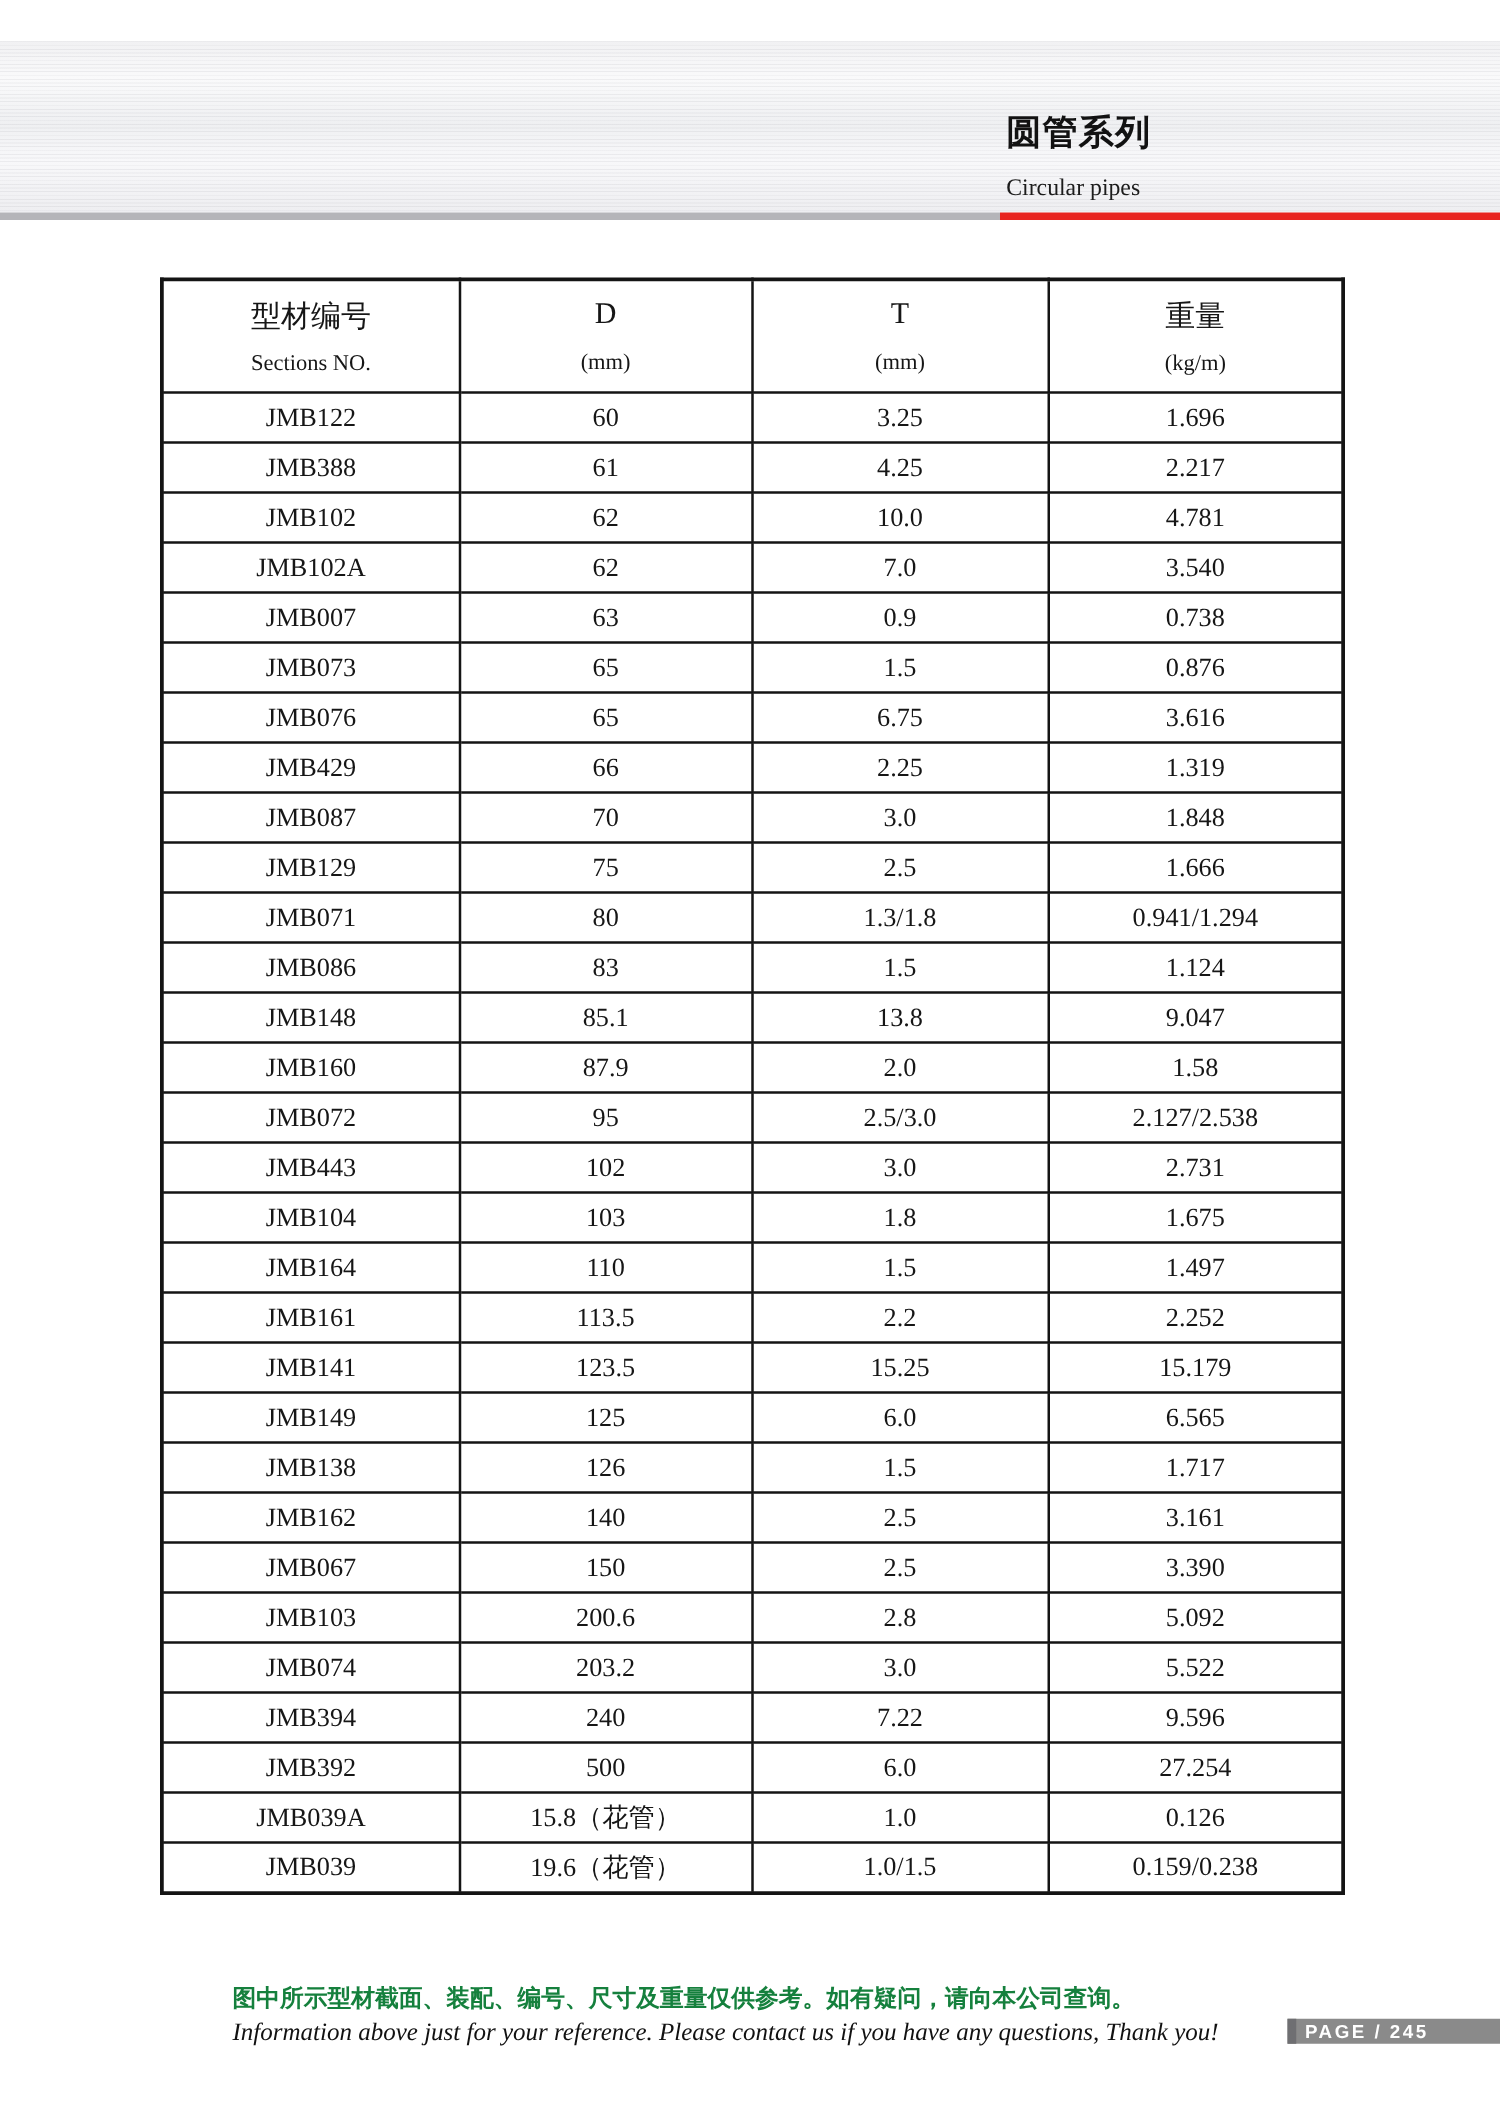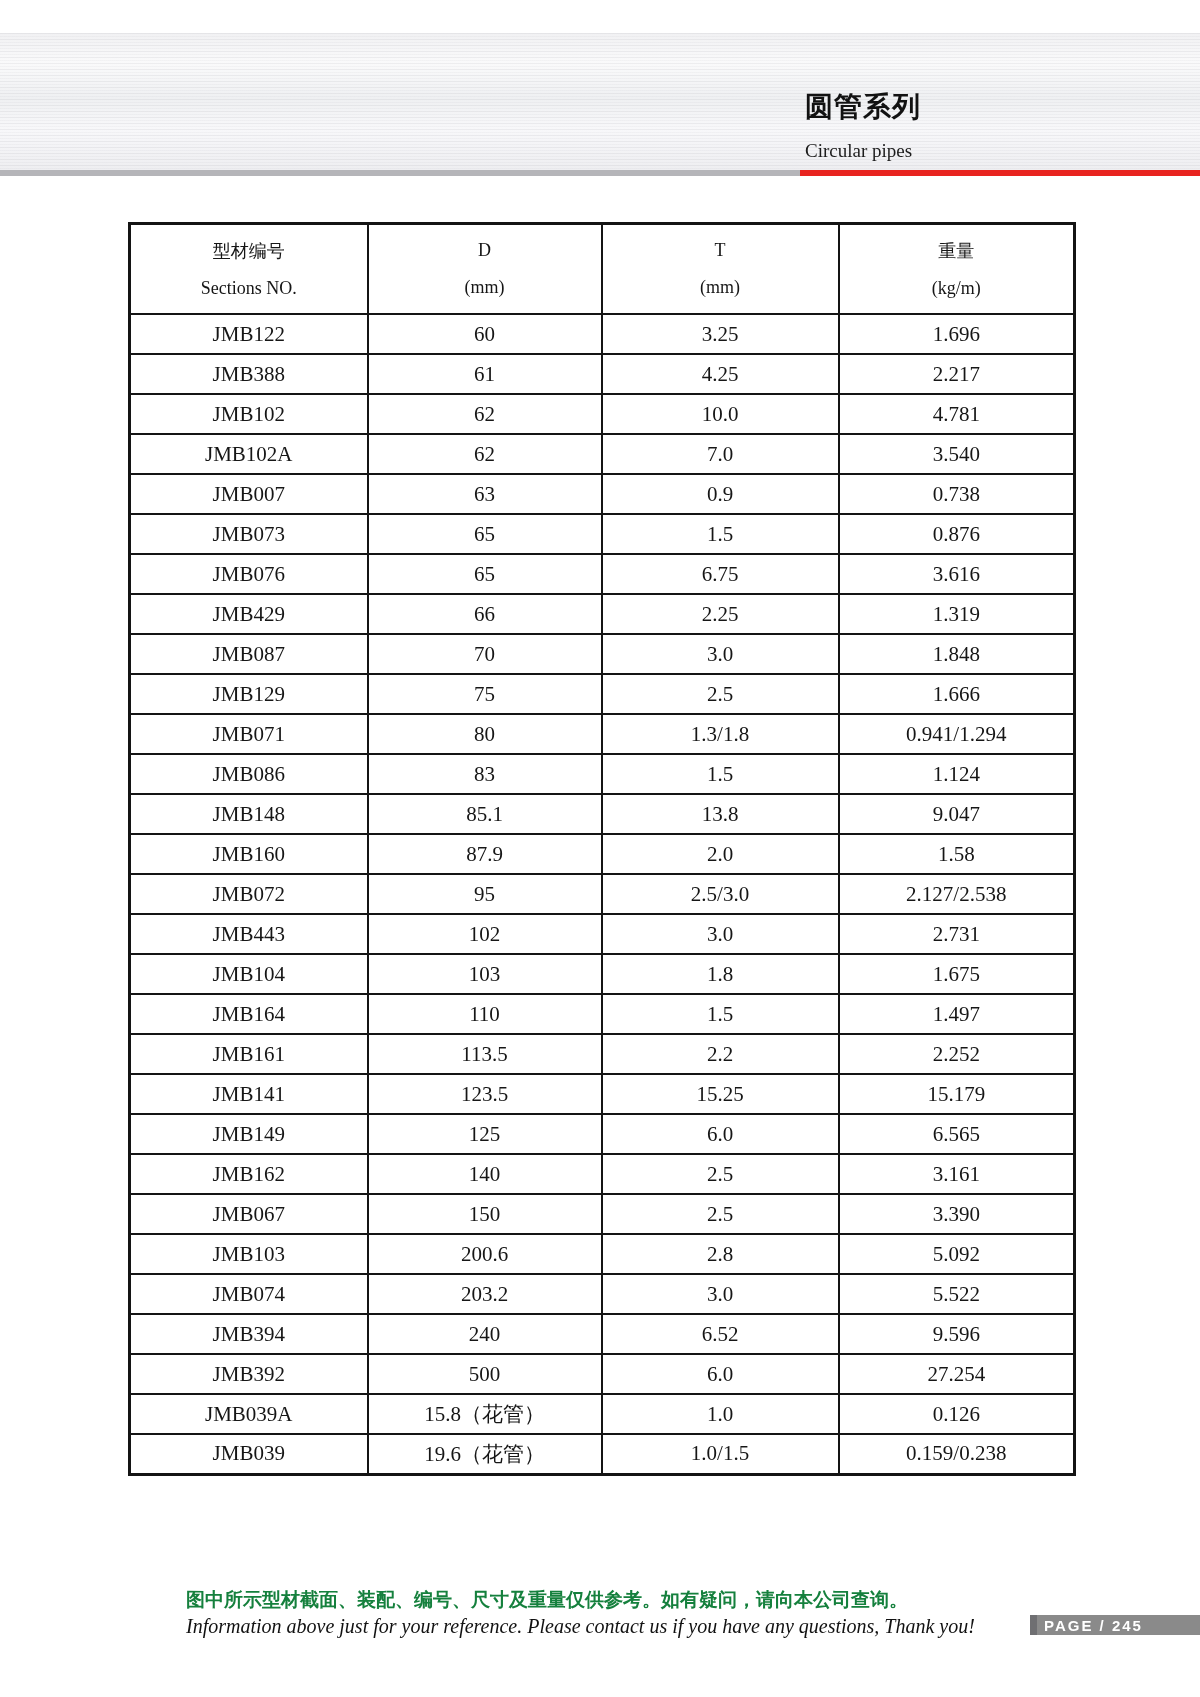--- a/index.html
+++ b/index.html
@@ -57,21 +57,21 @@
     font-family:"Liberation Serif", serif;
   }
   .spec-table th, .spec-table td {
     border:2px solid var(--table-border);
     text-align:center; vertical-align:middle;
     color:var(--ink);
   }
   .spec-table thead th { height:88px; font-weight:normal; }
   .spec-table tbody td { height:40px; font-size:21px; }
   .th-inner { display:flex; flex-direction:column; justify-content:space-evenly; height:88px; }
-  .th-inner .l1 { font-size:18px; }
+  .th-inner .l1 { font-size:24px; }
   .th-inner .l2 { font-size:18px; }
 
   
   .footer-note { position:absolute; left:186px; top:1586px; width:830px; }
   .footer-note .cn {
     font-family:Liberation Serif, serif;
     font-weight:bold; font-size:19px; line-height:27px; color:#15803d;
   }
   .footer-note .en {
     font-family:"Liberation Serif", serif;
@@ -263,20 +263,26 @@
           <td>15.25</td>
           <td>15.179</td>
         </tr>
         <tr>
           <td>JMB149</td>
           <td>125</td>
           <td>6.0</td>
           <td>6.565</td>
         </tr>
         <tr>
+          <td>JMB138</td>
+          <td>126</td>
+          <td>1.5</td>
+          <td>1.717</td>
+        </tr>
+        <tr>
           <td>JMB162</td>
           <td>140</td>
           <td>2.5</td>
           <td>3.161</td>
         </tr>
         <tr>
           <td>JMB067</td>
           <td>150</td>
           <td>2.5</td>
           <td>3.390</td>
@@ -289,21 +295,21 @@
         </tr>
         <tr>
           <td>JMB074</td>
           <td>203.2</td>
           <td>3.0</td>
           <td>5.522</td>
         </tr>
         <tr>
           <td>JMB394</td>
           <td>240</td>
-          <td>6.52</td>
+          <td>7.22</td>
           <td>9.596</td>
         </tr>
         <tr>
           <td>JMB392</td>
           <td>500</td>
           <td>6.0</td>
           <td>27.254</td>
         </tr>
         <tr>
           <td>JMB039A</td>

